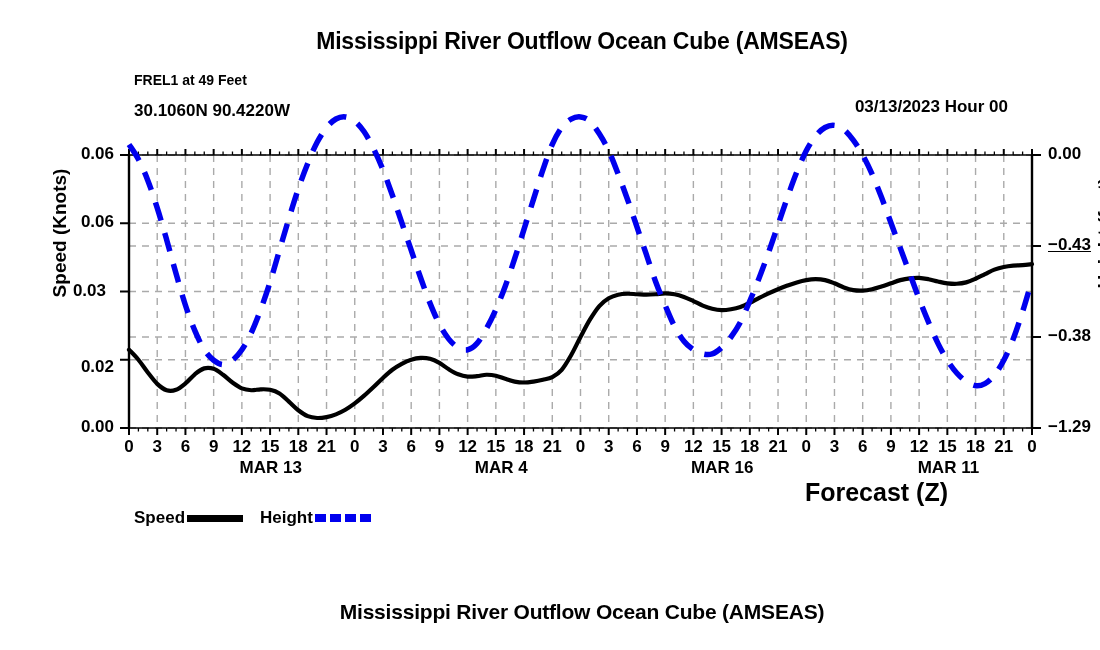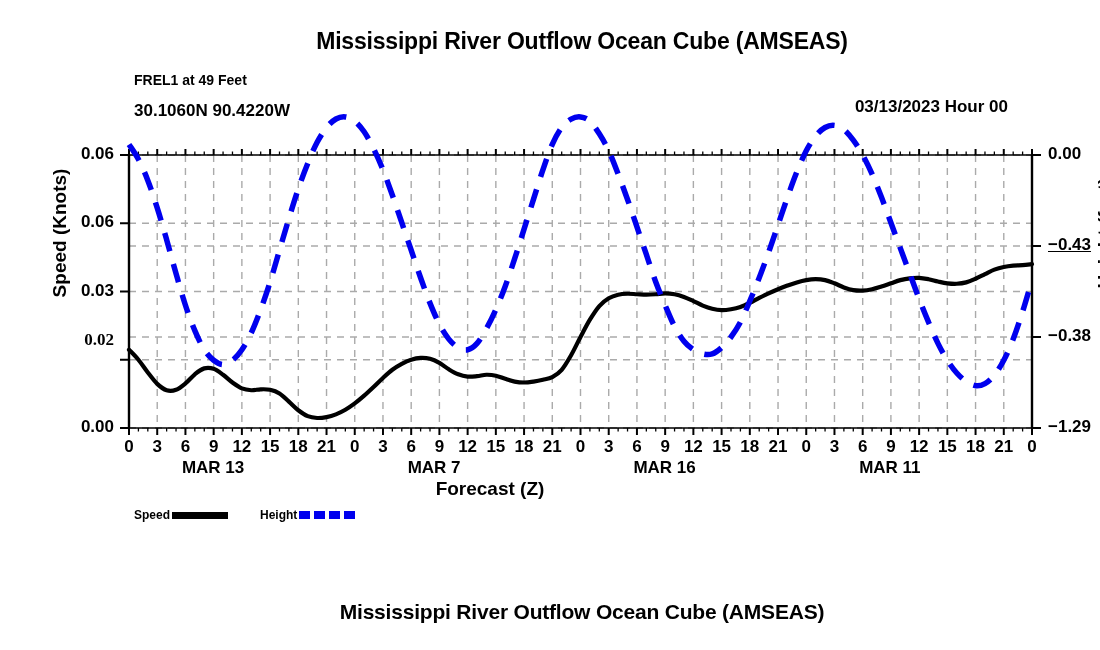--- a/index.html
+++ b/index.html
@@ -84,22 +84,22 @@
     text-align: center;
     font-size: 19px;
     font-weight: bold;
     transform: rotate(-90deg);
     transform-origin: center center;
   }
   .xlabel {
     top: 478px;
     left: 0;
     width: 916px;
-    text-align: center;
-    font-size: 19px;
+    text-align: right;
+    font-size: 25px;
     font-weight: bold;
   }
 
   svg.plot {
     position: absolute;
     left: 0;
     top: 0;
     width: 1100px;
     height: 650px;
   }
@@ -118,34 +118,34 @@
   }
   .xtick-label {
     font-size: 17px;
     font-weight: bold;
     text-align: center;
     width: 30px;
   }
   .day-label {
     font-size: 17px;
     font-weight: bold;
-    text-align: left;
+    text-align: right;
     width: 120px;
     top: 458px;
   }
 
   .legend-item {
     position: absolute;
     top: 508px;
     display: flex;
     align-items: center;
     gap: 0px;
   }
   .legend-text {
-    font-size: 12px;
+    font-size: 17px;
     font-weight: bold;
     margin-right: 2px;
   }
   .legend-swatch-speed {
     width: 56px;
     height: 7px;
     background: #000000;
   }
   .legend-swatch-height {
     width: 56px;
@@ -427,22 +427,22 @@
         <line x1="97" y1="428" x2="1000" y2="428" stroke="#000" stroke-width="1.6"></line>
       </g>
     <g id="series-layer">
         <path d="M 97.00 349.74 C 98.57 351.41, 103.27 355.96, 106.41 359.75 C 109.54 363.54, 112.68 368.47, 115.81 372.49 C 118.95 376.51, 122.08 380.91, 125.22 383.87 C 128.35 386.82, 131.49 389.25, 134.63 390.24 C 137.76 391.22, 140.90 390.92, 144.03 389.78 C 147.17 388.64, 150.30 385.99, 153.44 383.41 C 156.57 380.83, 159.71 376.81, 162.84 374.31 C 165.98 371.81, 169.11 369.30, 172.25 368.39 C 175.39 367.49, 178.52 367.79, 181.66 368.85 C 184.79 369.91, 187.93 372.49, 191.06 374.76 C 194.20 377.04, 197.33 380.23, 200.47 382.50 C 203.60 384.77, 206.74 387.13, 209.88 388.42 C 213.01 389.70, 216.15 390.08, 219.28 390.24 C 222.42 390.39, 225.55 389.40, 228.69 389.32 C 231.82 389.25, 234.96 389.10, 238.09 389.78 C 241.23 390.46, 244.36 391.45, 247.50 393.42 C 250.64 395.39, 253.77 398.80, 256.91 401.61 C 260.04 404.42, 263.18 407.83, 266.31 410.25 C 269.45 412.68, 272.58 414.88, 275.72 416.17 C 278.85 417.46, 281.99 417.84, 285.13 417.99 C 288.26 418.14, 291.40 417.69, 294.53 417.08 C 297.67 416.47, 300.80 415.56, 303.94 414.35 C 307.07 413.14, 310.21 411.62, 313.34 409.80 C 316.48 407.98, 319.61 405.78, 322.75 403.43 C 325.89 401.08, 329.02 398.43, 332.16 395.69 C 335.29 392.96, 338.43 390.01, 341.56 387.05 C 344.70 384.09, 347.83 380.83, 350.97 377.95 C 354.10 375.07, 357.24 372.11, 360.38 369.76 C 363.51 367.41, 366.65 365.51, 369.78 363.85 C 372.92 362.18, 376.05 360.74, 379.19 359.75 C 382.32 358.76, 385.46 358.08, 388.59 357.93 C 391.73 357.78, 394.86 358.01, 398.00 358.84 C 401.14 359.67, 404.27 361.19, 407.41 362.94 C 410.54 364.68, 413.68 367.41, 416.81 369.31 C 419.95 371.20, 423.08 373.10, 426.22 374.31 C 429.35 375.52, 432.49 376.28, 435.63 376.58 C 438.76 376.89, 441.90 376.43, 445.03 376.13 C 448.17 375.83, 451.30 374.84, 454.44 374.76 C 457.57 374.69, 460.71 374.99, 463.84 375.68 C 466.98 376.36, 470.11 377.87, 473.25 378.86 C 476.39 379.85, 479.52 380.98, 482.66 381.59 C 485.79 382.20, 488.93 382.50, 492.06 382.50 C 495.20 382.50, 498.33 382.04, 501.47 381.59 C 504.60 381.13, 507.74 380.53, 510.88 379.77 C 514.01 379.01, 517.15 378.71, 520.28 377.04 C 523.42 375.37, 526.55 373.40, 529.69 369.76 C 532.82 366.12, 535.96 360.66, 539.09 355.20 C 542.23 349.74, 545.36 342.92, 548.50 337.00 C 551.64 331.08, 554.77 324.87, 557.91 319.71 C 561.04 314.55, 564.18 309.62, 567.31 306.06 C 570.45 302.50, 573.58 300.22, 576.72 298.32 C 579.85 296.43, 582.99 295.44, 586.13 294.69 C 589.26 293.93, 592.40 293.85, 595.53 293.77 C 598.67 293.70, 601.80 294.08, 604.94 294.23 C 608.07 294.38, 611.21 294.69, 614.34 294.69 C 617.48 294.69, 620.61 294.46, 623.75 294.23 C 626.89 294.00, 630.02 293.32, 633.16 293.32 C 636.29 293.32, 639.43 293.62, 642.56 294.23 C 645.70 294.84, 648.83 295.82, 651.97 296.96 C 655.10 298.10, 658.24 299.61, 661.38 301.06 C 664.51 302.50, 667.65 304.32, 670.78 305.61 C 673.92 306.89, 677.05 308.03, 680.19 308.79 C 683.32 309.55, 686.46 310.08, 689.59 310.15 C 692.73 310.23, 695.86 309.78, 699.00 309.25 C 702.14 308.71, 705.27 308.03, 708.41 306.97 C 711.54 305.91, 714.68 304.39, 717.81 302.88 C 720.95 301.36, 724.08 299.46, 727.22 297.87 C 730.35 296.28, 733.49 294.76, 736.63 293.32 C 739.76 291.88, 742.90 290.51, 746.03 289.23 C 749.17 287.94, 752.30 286.72, 755.44 285.58 C 758.57 284.45, 761.71 283.31, 764.84 282.40 C 767.98 281.49, 771.11 280.66, 774.25 280.13 C 777.39 279.59, 780.52 279.21, 783.66 279.21 C 786.79 279.21, 789.93 279.44, 793.06 280.13 C 796.20 280.81, 799.33 282.10, 802.47 283.31 C 805.60 284.52, 808.74 286.27, 811.88 287.40 C 815.01 288.54, 818.15 289.60, 821.28 290.13 C 824.42 290.67, 827.55 290.74, 830.69 290.59 C 833.82 290.44, 836.96 289.91, 840.09 289.23 C 843.23 288.54, 846.36 287.48, 849.50 286.50 C 852.64 285.51, 855.77 284.37, 858.91 283.31 C 862.04 282.25, 865.18 280.96, 868.31 280.13 C 871.45 279.29, 874.58 278.68, 877.72 278.31 C 880.85 277.93, 883.99 277.70, 887.13 277.85 C 890.26 278.00, 893.40 278.61, 896.53 279.21 C 899.67 279.82, 902.80 280.81, 905.94 281.49 C 909.07 282.17, 912.21 282.93, 915.34 283.31 C 918.48 283.69, 921.61 283.92, 924.75 283.76 C 927.89 283.61, 931.02 283.23, 934.16 282.40 C 937.29 281.57, 940.43 280.13, 943.56 278.76 C 946.70 277.39, 949.83 275.73, 952.97 274.21 C 956.10 272.69, 959.24 270.87, 962.38 269.66 C 965.51 268.45, 968.65 267.61, 971.78 266.93 C 974.92 266.25, 978.05 265.87, 981.19 265.56 C 984.32 265.26, 987.46 265.34, 990.59 265.11 C 993.73 264.88, 998.43 264.35, 1000.00 264.20" fill="none" stroke="#000000" stroke-width="4.2" stroke-linecap="round" stroke-linejoin="round"></path>
         <path d="M 97.00 144.42 C 98.57 146.89, 103.27 153.24, 106.41 159.23 C 109.54 165.23, 112.68 172.28, 115.81 180.40 C 118.95 188.51, 122.08 198.03, 125.22 207.91 C 128.35 217.78, 131.49 228.72, 134.63 239.65 C 137.76 250.59, 140.90 262.58, 144.03 273.51 C 147.17 284.45, 150.30 295.73, 153.44 305.26 C 156.57 314.78, 159.71 323.24, 162.84 330.65 C 165.98 338.06, 169.11 344.76, 172.25 349.70 C 175.39 354.64, 178.52 357.81, 181.66 360.28 C 184.79 362.75, 187.93 364.51, 191.06 364.51 C 194.20 364.51, 197.33 362.75, 200.47 360.28 C 203.60 357.81, 206.74 354.28, 209.88 349.70 C 213.01 345.11, 216.15 339.47, 219.28 332.77 C 222.42 326.07, 225.55 317.95, 228.69 309.49 C 231.82 301.02, 234.96 291.85, 238.09 281.98 C 241.23 272.10, 244.36 260.81, 247.50 250.23 C 250.64 239.65, 253.77 228.72, 256.91 218.49 C 260.04 208.26, 263.18 198.03, 266.31 188.86 C 269.45 179.69, 272.58 171.22, 275.72 163.47 C 278.85 155.71, 281.99 148.30, 285.13 142.30 C 288.26 136.31, 291.40 131.37, 294.53 127.49 C 297.67 123.61, 300.80 120.79, 303.94 119.02 C 307.07 117.26, 310.21 116.55, 313.34 116.91 C 316.48 117.26, 319.61 118.67, 322.75 121.14 C 325.89 123.61, 329.02 127.14, 332.16 131.72 C 335.29 136.31, 338.43 142.30, 341.56 148.65 C 344.70 155.00, 347.83 162.05, 350.97 169.81 C 354.10 177.57, 357.24 186.39, 360.38 195.21 C 363.51 204.03, 366.65 213.55, 369.78 222.72 C 372.92 231.89, 376.05 241.06, 379.19 250.23 C 382.32 259.40, 385.46 268.93, 388.59 277.74 C 391.73 286.56, 394.86 295.38, 398.00 303.14 C 401.14 310.90, 404.27 318.31, 407.41 324.30 C 410.54 330.30, 413.68 335.24, 416.81 339.12 C 419.95 343.00, 423.08 345.82, 426.22 347.58 C 429.35 349.34, 432.49 350.40, 435.63 349.70 C 438.76 348.99, 441.90 346.88, 445.03 343.35 C 448.17 339.82, 451.30 334.18, 454.44 328.53 C 457.57 322.89, 460.71 316.54, 463.84 309.49 C 466.98 302.43, 470.11 294.67, 473.25 286.21 C 476.39 277.74, 479.52 268.22, 482.66 258.70 C 485.79 249.17, 488.93 238.95, 492.06 229.07 C 495.20 219.19, 498.33 209.32, 501.47 199.44 C 504.60 189.57, 507.74 178.98, 510.88 169.81 C 514.01 160.64, 517.15 151.47, 520.28 144.42 C 523.42 137.36, 526.55 131.72, 529.69 127.49 C 532.82 123.26, 535.96 120.79, 539.09 119.02 C 542.23 117.26, 545.36 116.55, 548.50 116.91 C 551.64 117.26, 554.77 118.32, 557.91 121.14 C 561.04 123.96, 564.18 128.90, 567.31 133.84 C 570.45 138.78, 573.58 144.07, 576.72 150.77 C 579.85 157.47, 582.99 165.93, 586.13 174.05 C 589.26 182.16, 592.40 190.62, 595.53 199.44 C 598.67 208.26, 601.80 217.78, 604.94 226.95 C 608.07 236.12, 611.21 245.29, 614.34 254.47 C 617.48 263.64, 620.61 273.51, 623.75 281.98 C 626.89 290.44, 630.02 297.85, 633.16 305.26 C 636.29 312.66, 639.43 320.42, 642.56 326.42 C 645.70 332.41, 648.83 337.35, 651.97 341.23 C 655.10 345.11, 658.24 347.58, 661.38 349.70 C 664.51 351.81, 667.65 353.22, 670.78 353.93 C 673.92 354.64, 677.05 354.99, 680.19 353.93 C 683.32 352.87, 686.46 350.40, 689.59 347.58 C 692.73 344.76, 695.86 341.23, 699.00 337.00 C 702.14 332.77, 705.27 328.18, 708.41 322.19 C 711.54 316.19, 714.68 308.43, 717.81 301.02 C 720.95 293.62, 724.08 285.86, 727.22 277.74 C 730.35 269.63, 733.49 261.17, 736.63 252.35 C 739.76 243.53, 742.90 234.01, 746.03 224.84 C 749.17 215.67, 752.30 206.14, 755.44 197.33 C 758.57 188.51, 761.71 179.69, 764.84 171.93 C 767.98 164.17, 771.11 156.76, 774.25 150.77 C 777.39 144.77, 780.52 139.83, 783.66 135.95 C 786.79 132.07, 789.93 129.25, 793.06 127.49 C 796.20 125.72, 799.33 125.02, 802.47 125.37 C 805.60 125.72, 808.74 127.14, 811.88 129.60 C 815.01 132.07, 818.15 135.95, 821.28 140.19 C 824.42 144.42, 827.55 149.36, 830.69 155.00 C 833.82 160.64, 836.96 166.99, 840.09 174.05 C 843.23 181.10, 846.36 189.21, 849.50 197.33 C 852.64 205.44, 855.77 214.26, 858.91 222.72 C 862.04 231.19, 865.18 239.65, 868.31 248.12 C 871.45 256.58, 874.58 265.05, 877.72 273.51 C 880.85 281.98, 883.99 290.79, 887.13 298.91 C 890.26 307.02, 893.40 314.78, 896.53 322.19 C 899.67 329.59, 902.80 337.00, 905.94 343.35 C 909.07 349.70, 912.21 355.34, 915.34 360.28 C 918.48 365.22, 921.61 369.45, 924.75 372.98 C 927.89 376.50, 931.02 379.33, 934.16 381.44 C 937.29 383.56, 940.43 385.32, 943.56 385.67 C 946.70 386.03, 949.83 385.32, 952.97 383.56 C 956.10 381.79, 959.24 378.97, 962.38 375.09 C 965.51 371.21, 968.65 366.28, 971.78 360.28 C 974.92 354.28, 978.05 347.23, 981.19 339.12 C 984.32 331.00, 987.46 321.48, 990.59 311.60 C 993.73 301.73, 998.43 285.15, 1000.00 279.86" fill="none" stroke="#0000ee" stroke-width="5.5" stroke-linecap="butt" stroke-linejoin="round" stroke-dasharray="19,13"></path>
       </g>
   </svg>
 
   <div id="ytick-labels">
       <div class="abs ytick-label" style="left: 12px; top: 417px;">0.00</div>
-      <div class="abs ytick-label" style="left: 12px; top: 330px; font-family: Liberation Serif, serif;">0.02</div>
-      <div class="abs ytick-label" style="left: 12px; top: 280.5px;">0.03</div>
+      <div class="abs ytick-label" style="left: 12px; top: 357px;">0.02</div>
+      <div class="abs ytick-label" style="left: 4px; top: 280.5px;">0.03</div>
       <div class="abs ytick-label" style="left: 12px; top: 212.25px;">0.06</div>
       <div class="abs ytick-label" style="left: 12px; top: 144px;">0.06</div>
     </div>
   <div id="ytick-labels-right">
       <div class="abs ytick-label-right" style="left: 1016px; top: 417px;">−1.29</div>
       <div class="abs ytick-label-right" style="left: 1016px; top: 326px;">−0.38</div>
       <div class="abs ytick-label-right" style="left: 1016px; top: 235px; text-decoration: underline;">−0.43</div>
       <div class="abs ytick-label-right" style="left: 1016px; top: 144px;">0.00</div>
     </div>
   <div id="xtick-labels">
@@ -475,21 +475,21 @@
       <div class="abs xtick-label" style="left: 815.688px; top: 437px;">6</div>
       <div class="abs xtick-label" style="left: 843.906px; top: 437px;">9</div>
       <div class="abs xtick-label" style="left: 872.125px; top: 437px;">12</div>
       <div class="abs xtick-label" style="left: 900.344px; top: 437px;">15</div>
       <div class="abs xtick-label" style="left: 928.562px; top: 437px;">18</div>
       <div class="abs xtick-label" style="left: 956.781px; top: 437px;">21</div>
       <div class="abs xtick-label" style="left: 985px; top: 437px;">0</div>
     </div>
   <div id="day-labels">
       <div class="abs day-label" style="left: 149.875px;">MAR 13</div>
-      <div class="abs day-label" style="left: 375.625px;">MAR 7</div>
+      <div class="abs day-label" style="left: 375.625px;">MAR 4</div>
       <div class="abs day-label" style="left: 601.375px;">MAR 16</div>
       <div class="abs day-label" style="left: 827.125px;">MAR 11</div>
     </div>
 
   <div class="legend-item" style="left:102px;">
     <span class="legend-text">Speed</span>
     <span class="legend-swatch-speed"></span>
   </div>
   <div class="legend-item" style="left:228px;">
     <span class="legend-text">Height</span>

